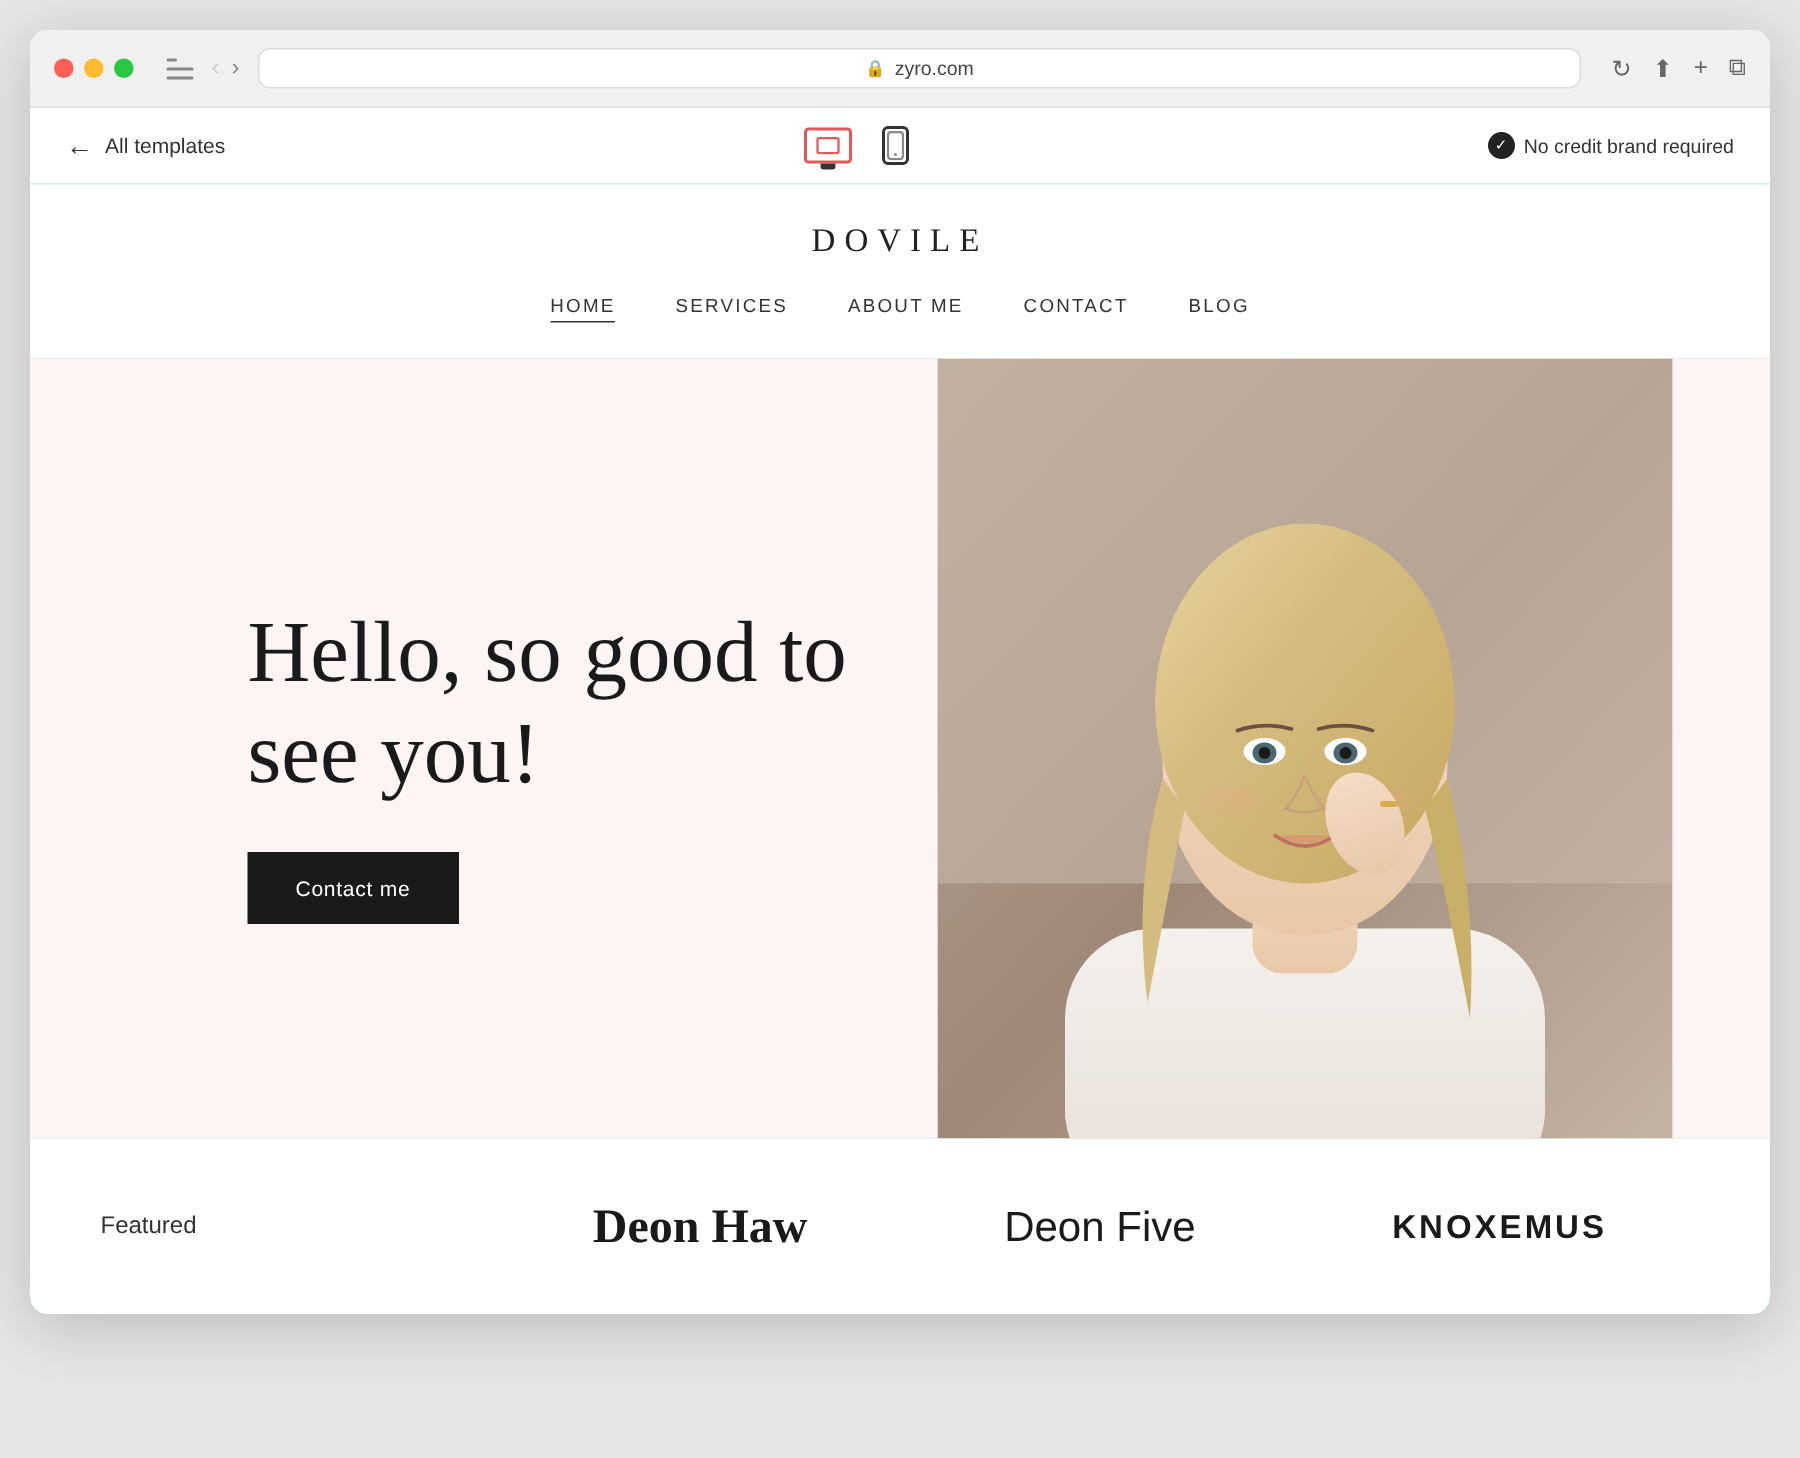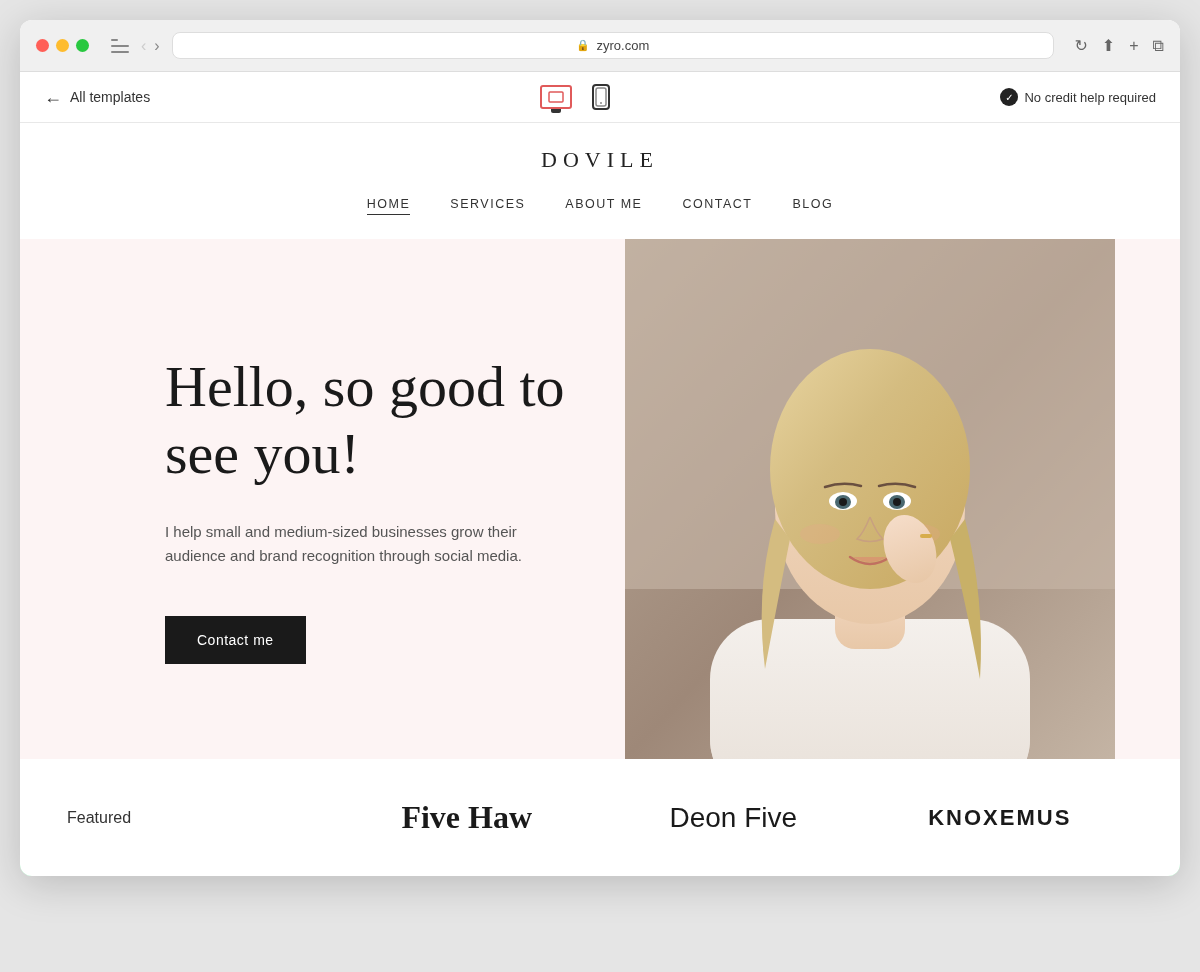--- a/index.html
+++ b/index.html
@@ -303,42 +303,41 @@
           <rect x="1" y="1" width="10" height="18" rx="2" stroke="#888" stroke-width="1.5" fill="none"></rect>
           <circle cx="6" cy="16" r="1" fill="#888"></circle>
         </svg>
       </div>
     </div>
     <div class="toolbar-right">
       <div class="no-credit">
         <div class="check-circle">
           <span>✓</span>
         </div>
-        <span>No credit help required</span>
+        <span>No credit brand required</span>
       </div>
     </div>
   </div>
 
   <div class="site-content">
 
     <div class="site-header">
       <div class="site-logo">DOVILE</div>
       <nav class="site-nav">
         <span class="nav-item active">HOME</span>
         <span class="nav-item">SERVICES</span>
         <span class="nav-item">ABOUT ME</span>
         <span class="nav-item">CONTACT</span>
         <span class="nav-item">BLOG</span>
       </nav>
     </div>
 
     <div class="hero-section">
       <div class="hero-content">
         <h1 class="hero-title">Hello, so good to see you!</h1>
-        <p class="hero-subtitle">I help small and medium-sized businesses grow their audience and brand recognition through social media.</p>
         <button class="contact-btn">Contact me</button>
       </div>
       <div class="hero-image">
 
         <div class="hero-image-placeholder">
           <svg viewBox="0 0 490 520" xmlns="http://www.w3.org/2000/svg" preserveAspectRatio="xMidYMid slice">
             <defs>
               <linearGradient id="bg-grad" x1="0" y1="0" x2="1" y2="1">
                 <stop offset="0%" stop-color="#b8a898"></stop>
                 <stop offset="50%" stop-color="#9e8878"></stop>
@@ -396,19 +395,19 @@
             <ellipse cx="285" cy="310" rx="25" ry="35" fill="url(#skin-grad)" transform="rotate(-20 285 310)"></ellipse>
 
             <rect x="295" y="295" width="12" height="4" rx="2" fill="#d4a840" opacity="0.9"></rect>
           </svg>
         </div>
       </div>
     </div>
 
     <div class="featured-section">
       <div class="featured-label">Featured</div>
-      <div class="brand-name brand-lani">Five Haw</div>
+      <div class="brand-name brand-lani">Deon Haw</div>
       <div class="brand-name brand-deon">Deon Five</div>
       <div class="brand-name brand-knox">KNOXEMUS</div>
     </div>
 
   </div>
 </div>
 
 </body></html>

